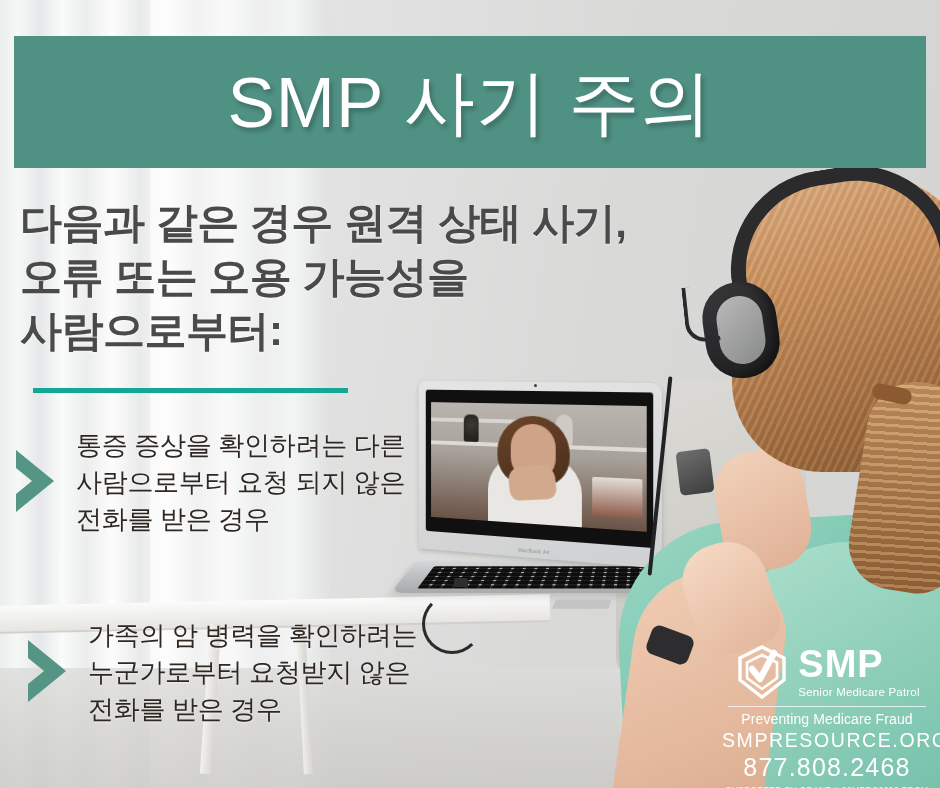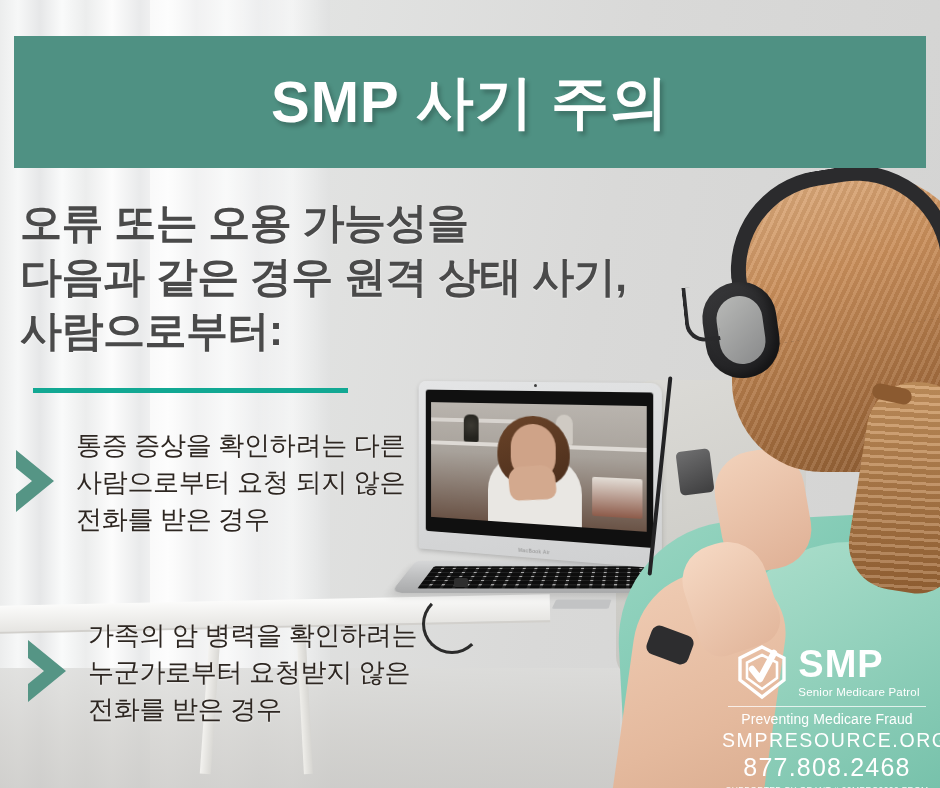--- a/index.html
+++ b/index.html
@@ -337,22 +337,22 @@
     position: absolute;
     left: 14px; top: 36px;
     width: 912px; height: 132px;
     background: #4f9183;
     display: flex;
     align-items: center;
     justify-content: center;
   }
   .banner-title {
     color: #ffffff;
-    font-size: 58px;
-    font-weight: bold;
+    font-size: 71px;
+    font-weight: normal;
     letter-spacing: 1px;
     line-height: 1;
     text-shadow: 3px 4px 4px rgba(0,0,0,.22);
     white-space: nowrap;
   }
 
   
   .headline {
     position: absolute;
     left: 20px; top: 196px;
@@ -509,22 +509,22 @@
     <div class="earcup-inner"></div>
     <div class="mic-arm"></div>
     <div class="head-cord"></div>
   </div>
 
   <div class="banner">
     <div class="banner-title">SMP 사기 주의</div>
   </div>
 
   <div class="headline">
+    <span class="headline-line">다음과 같은 경우 원격 상태 사기,</span>
     <span class="headline-line">오류 또는 오용 가능성을</span>
-    <span class="headline-line">다음과 같은 경우 원격 상태 사기,</span>
     <span class="headline-line">사람으로부터:</span>
   </div>
 
   <div class="divider"></div>
 
   <div class="bullet bullet-1">
     <span class="chev">
       <svg viewBox="0 0 56 78" width="56" height="78" aria-hidden="true">
         <path d="M6 8 L44 39 L6 70 L6 52 L22 39 L6 26 Z" fill="#559585"></path>
       </svg>

